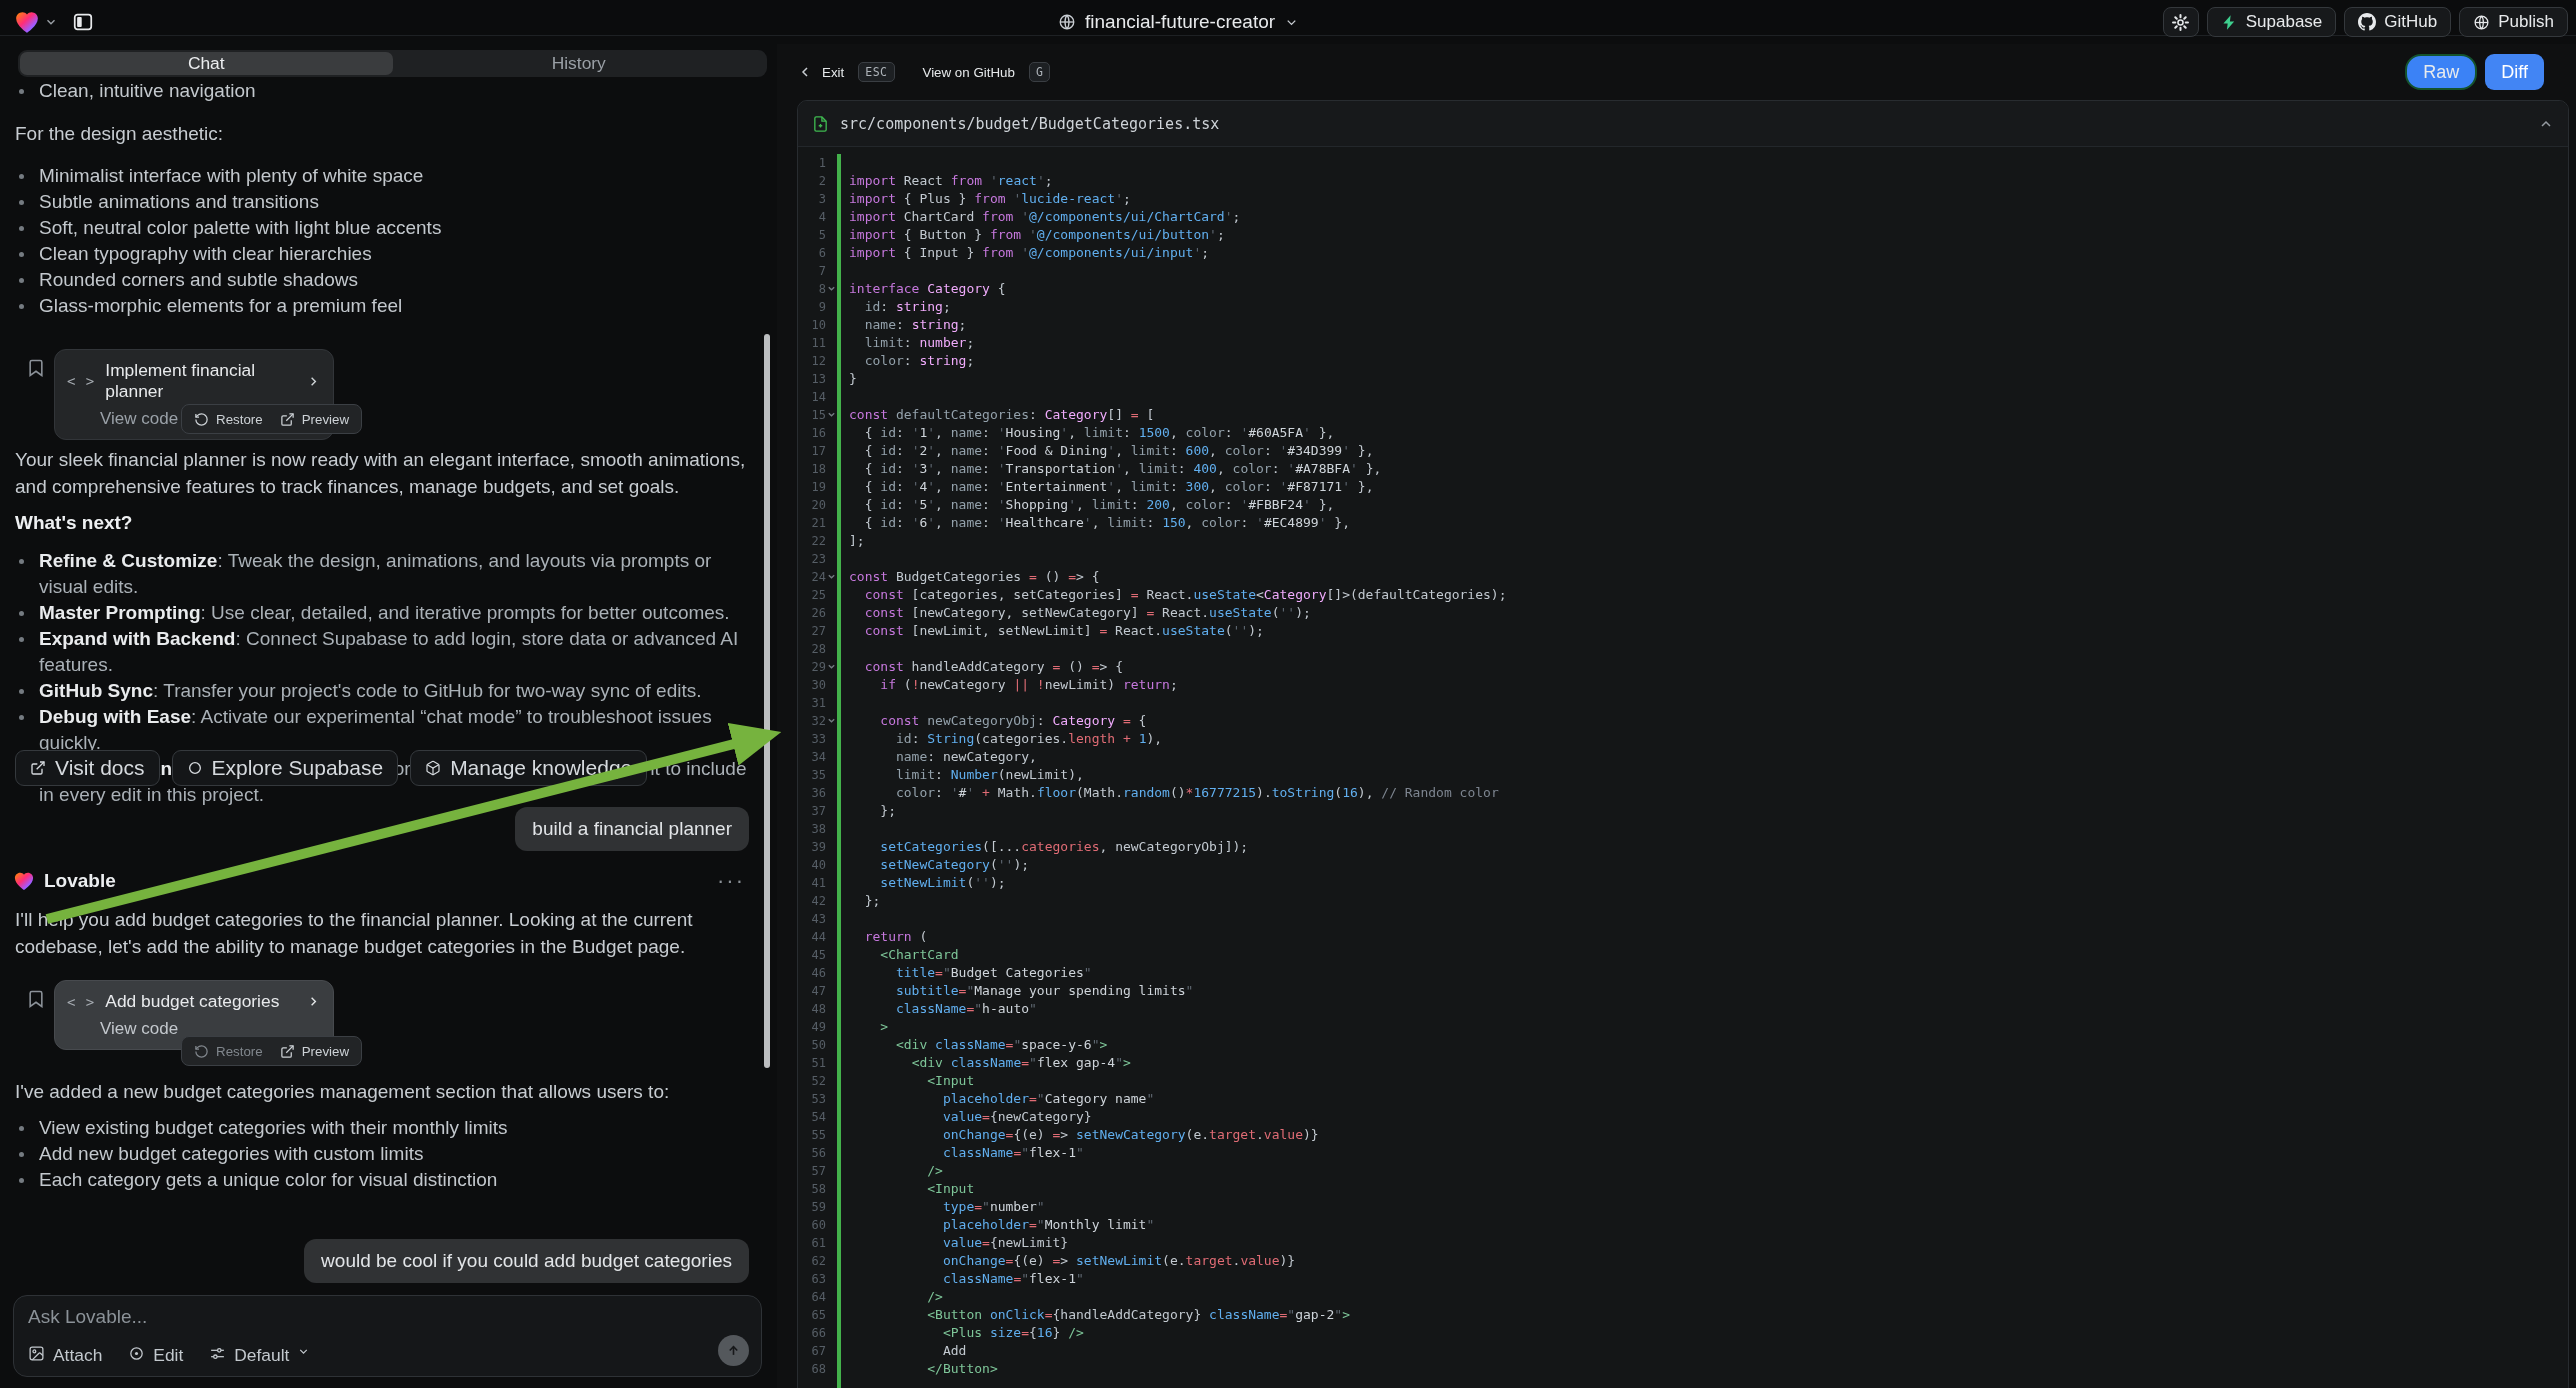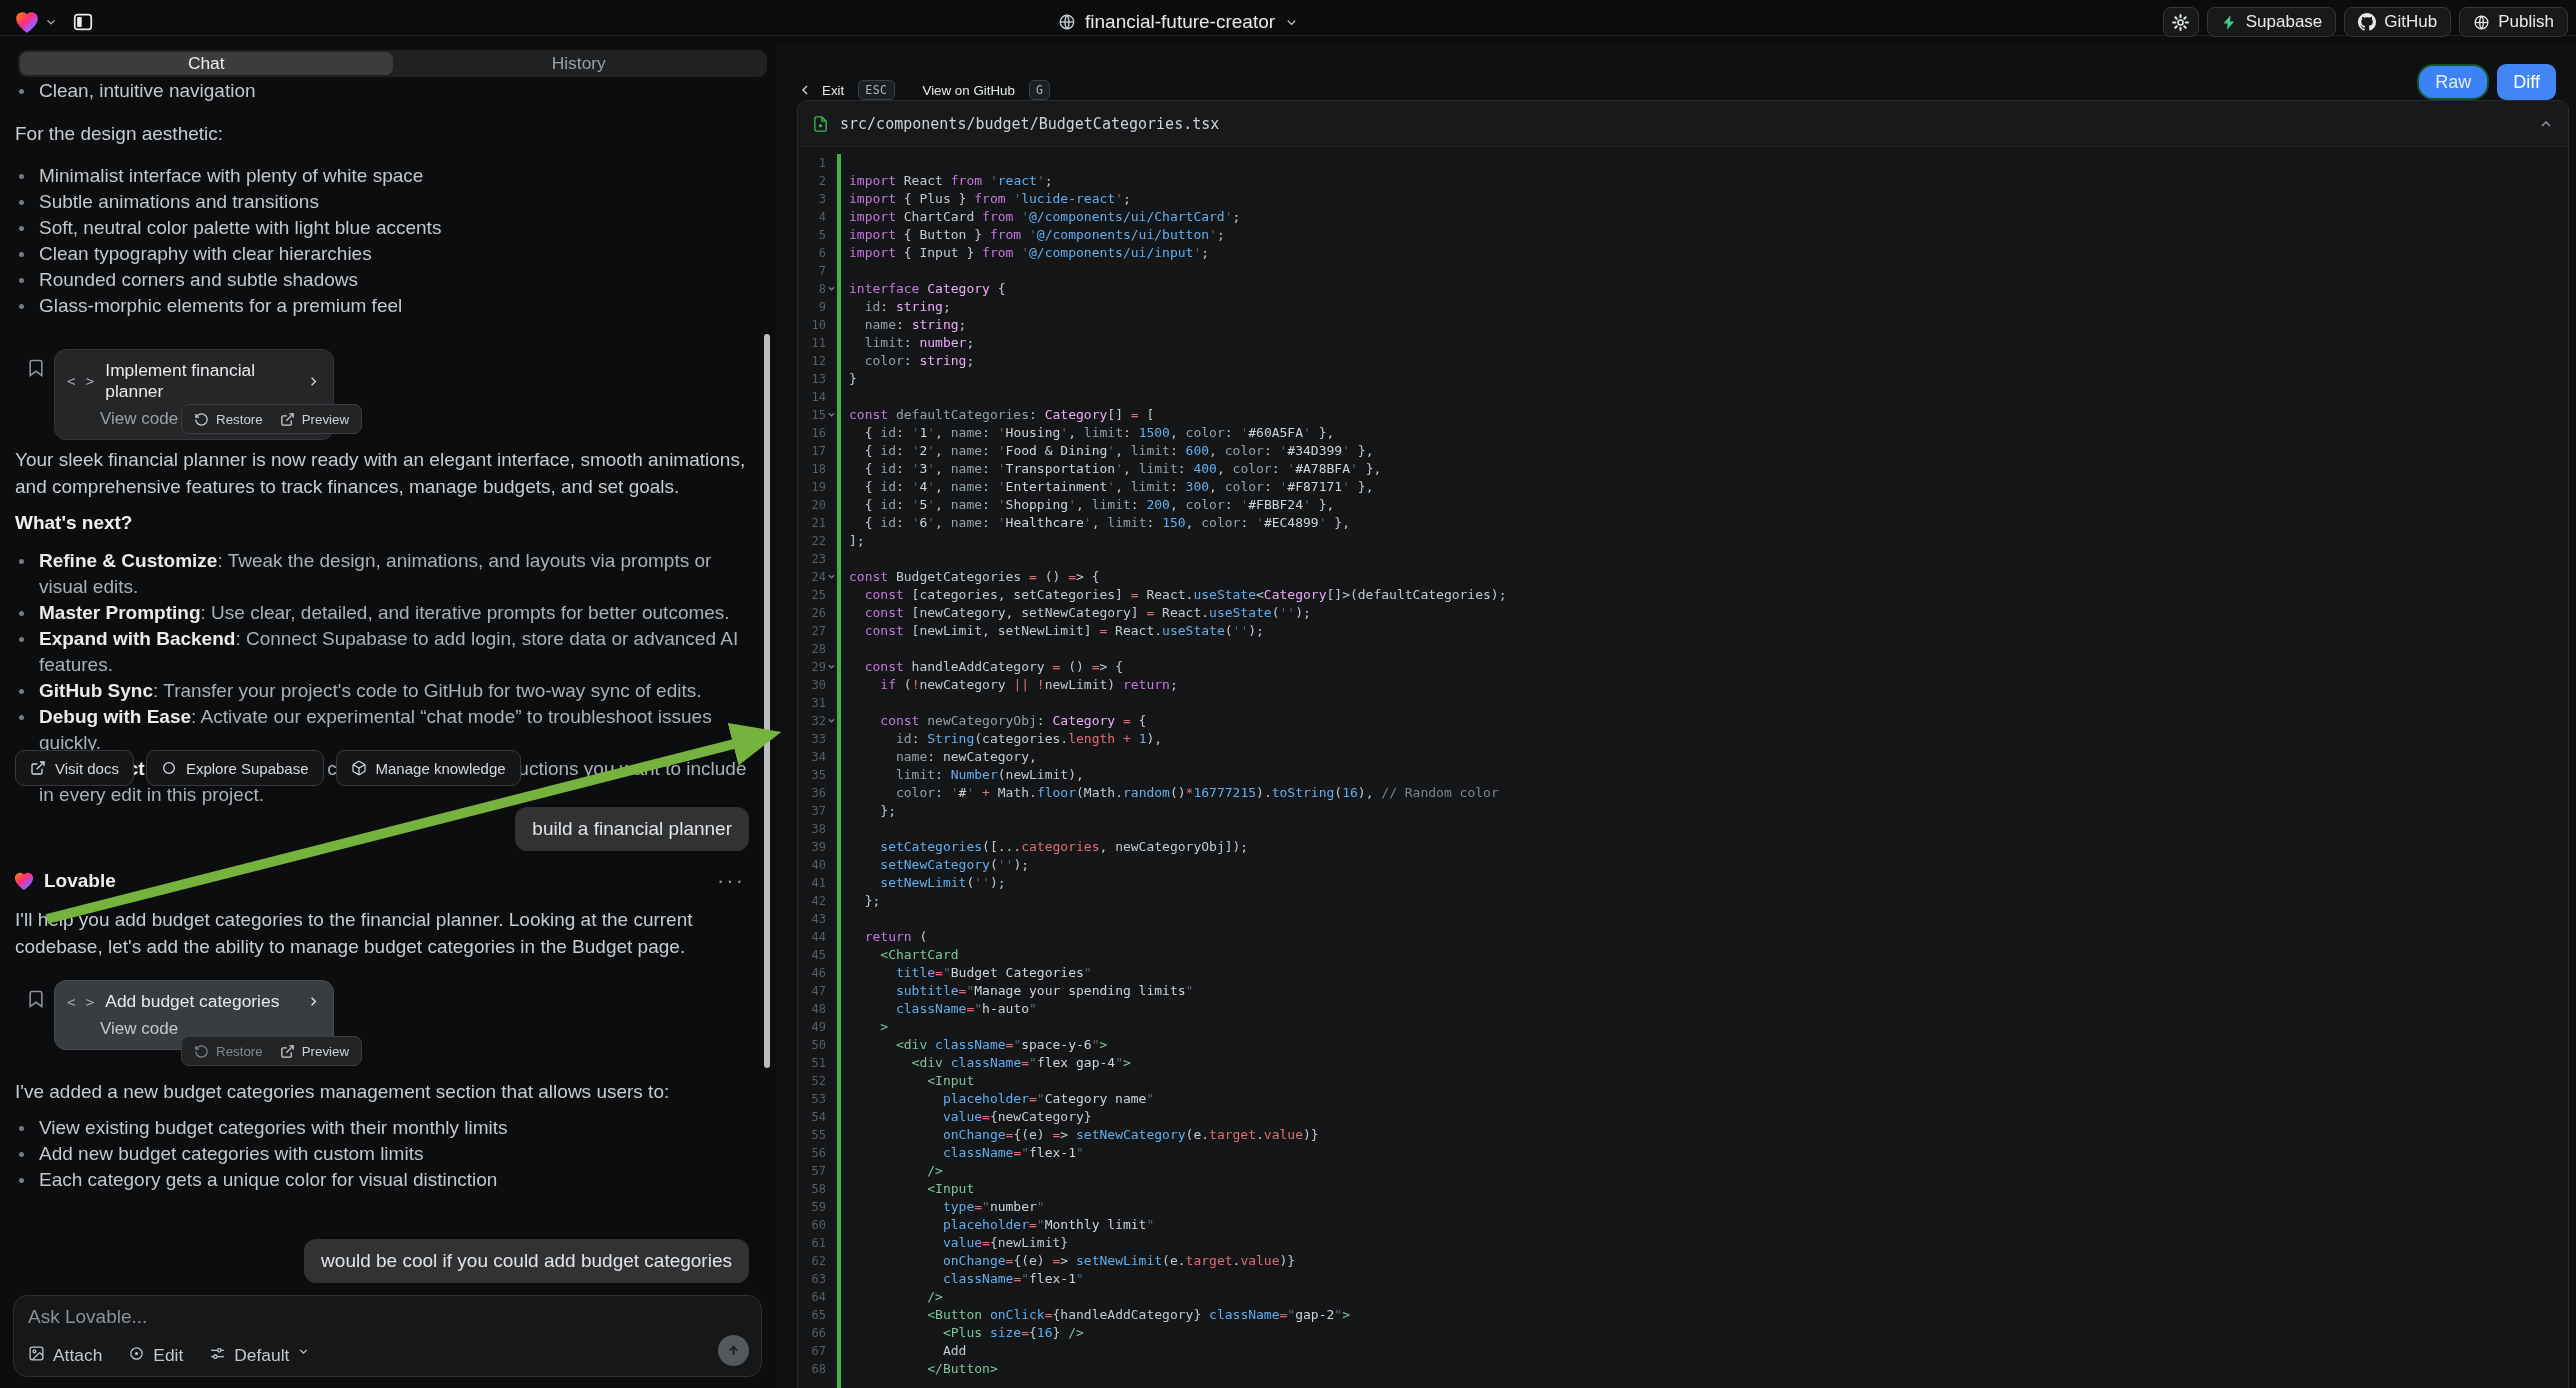--- a/index.html
+++ b/index.html
@@ -34,35 +34,35 @@
   .vcard.selected{background:#3a3d40;border-color:#474a4e}
   .vrow1{display:flex;align-items:center;gap:10px}
   .code-glyph{font-family:"DejaVu Sans Mono",monospace;font-size:14px;color:#a7adb3;letter-spacing:1px}
   .vtitle{font-size:17.4px;color:#e8eaec;flex:1}
   .vaction{margin:7px 0 0 33px;font-size:17px;color:#9aa1a8}
   .bmark{position:absolute;left:26px;color:#8b9198;z-index:2}
   .pillrow{position:absolute;left:181px;height:30px;display:flex;align-items:center;gap:17px;background:#222426;border:1px solid #3b3f44;border-radius:8px;padding:0 12px;z-index:3;font-size:16.4px;color:#cdd2d6}
   .pill-btn{display:flex;align-items:center;gap:7px}
   .pill-btn.dim{color:#81878d}
   .act-row{display:flex;gap:12px}
-  .act-btn{height:36px;border:1px solid #35393d;background:#141618;border-radius:9px;color:#d6dade;font-size:15px;display:flex;align-items:center;gap:9px;padding:0 14px}
+  .act-btn{height:36px;border:1px solid #35393d;background:#141618;border-radius:9px;color:#d6dade;font-size:21px;display:flex;align-items:center;gap:9px;padding:0 14px}
   .bubble{position:absolute;right:28px;background:#303234;border-radius:12px;padding:11px 17px;font-size:19px;color:#e2e5e8;z-index:2;white-space:nowrap}
   .lov-hdr{display:flex;align-items:center;gap:9px;font-size:19px;font-weight:bold;color:#eceef0}
   .msg-menu{position:absolute;right:32px;color:#8b9197;font-size:22px;letter-spacing:2px}
   .composer{position:absolute;left:13px;top:1251px;width:749px;height:82px;background:#151719;border:1px solid #2e3236;border-radius:14px;padding:10px 14px}
   .composer input{width:697px;background:transparent;border:none;outline:none;font-size:19px;color:#c8cdd2;font-family:inherit}
   .composer input::placeholder{color:#8b9298}
   .comp-row{position:absolute;left:14px;bottom:10px;display:flex;align-items:center;gap:26px}
   .comp-btn{display:flex;align-items:flex-start;gap:8px;font-size:17.4px;color:#c3c9ce}
   .send-btn{position:absolute;right:12px;bottom:10px;width:31px;height:31px;border-radius:50%;background:#54585c;display:flex;align-items:center;justify-content:center}
   .chat-scroll{position:absolute;right:7px;top:290px;width:6px;height:734px;background:#d5d7d9;border-radius:3px;opacity:.88;z-index:6}
 
   
   .codepanel{position:absolute;top:44px;left:777px;right:0;bottom:0;background:#0f1011}
-  .code-toolbar{height:56px;display:flex;align-items:flex-end;padding:0 20px 0 20px;font-size:18.4px;color:#e6e9eb}
+  .code-toolbar{height:56px;display:flex;align-items:center;padding:0 32px 0 20px;font-size:18.4px;color:#e6e9eb}
   .tbar-btn{display:flex;align-items:center;gap:9px}
   .kbd{font-family:"DejaVu Sans Mono",monospace;font-size:11.5px;color:#aeb4ba;background:#1d2023;border:1px solid #3a3e43;border-radius:5px;padding:2px 6px;margin-left:5px;letter-spacing:0.5px}
   .tbar-right{margin-left:auto;display:flex;gap:8px}
   .raw-btn{height:36px;padding:0 16px;border:2px solid #14532d;border-radius:16px;background:#3b82f6;color:#e8ebed;font-size:18px}
   .diff-btn{height:36px;padding:0 16px;border-radius:9px;background:#4285f4;color:#fff;font-size:18px}
   .code-card{position:absolute;left:20px;right:7px;top:56px;bottom:-20px;background:#141617;border:1px solid #282c30;border-radius:10px 10px 0 0;overflow:hidden}
   .cc-header{height:46px;display:flex;align-items:center;gap:11px;padding:0 14px;border-bottom:1px solid #23272b;background:#17191b}
   .file-path{font-family:"DejaVu Sans Mono",monospace;font-size:15px;color:#ced3d8}
   .collapse{margin-left:auto;color:#959ba1}
   .code-body{position:absolute;top:46px;left:0;right:0;bottom:0;padding-top:7px;font-family:"DejaVu Sans Mono",monospace;font-size:13px}

